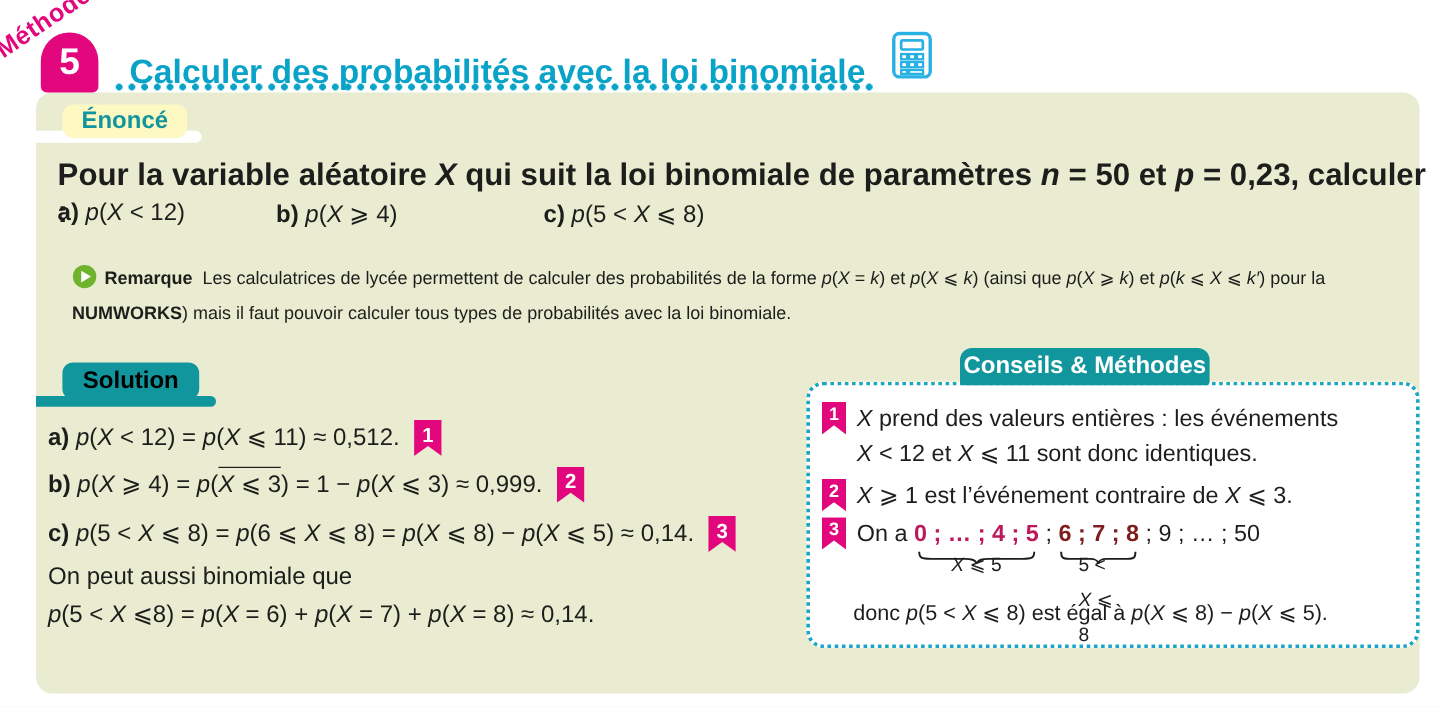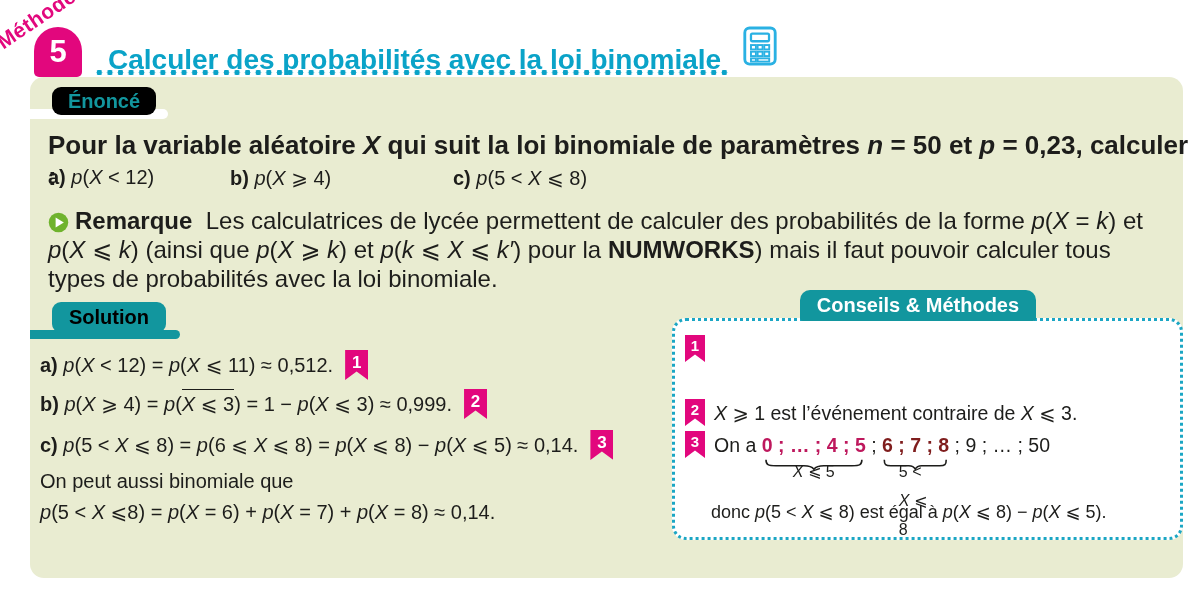--- a/index.html
+++ b/index.html
@@ -22,41 +22,41 @@
     font-size:31px;font-weight:700;z-index:3}
   .page-title{position:absolute;left:92px;top:28px;margin:16px;font-size:28px;font-weight:700;color:#0aa3c8}
   .title-dots{position:absolute;left:94px;top:68px;width:634px;height:9px;
     background-image:radial-gradient(circle,#0aa3c8 2.7px,rgba(0,0,0,0) 3px);
     background-size:10.6px 9px;background-position:0 50%}
   .calc-icon{position:absolute;left:741px;top:26px;width:38px;height:40px}
 
   .panel{position:absolute;left:30px;top:77px;width:1153px;height:501px;background:#e9ecd1;border-radius:14px}
 
   .enonce-bar{position:absolute;left:30px;top:109px;width:138px;height:10px;background:#fff;border-radius:0 6px 6px 0}
-  .enonce-tab{position:absolute;left:52px;top:87px;width:104px;height:28px;background:#000000;border-radius:9px;
+  .enonce-tab{position:absolute;left:52px;top:87px;width:104px;height:28px;background:#fef9c3;border-radius:9px;
     color:#12969e;font-size:20px;font-weight:700;display:flex;align-items:center;justify-content:center}
 
   .intro{position:absolute;left:48px;top:130px;margin:0;font-size:26px}
   .q-item{position:absolute;top:166px;font-size:20px}
 
-  .remark{position:absolute;left:48px;top:206px;width:1118px;margin:0;font-size:24px;line-height:29px}
+  .remark{position:absolute;left:48px;top:206px;width:1118px;margin:12px;font-size:15px;line-height:29px}
   .play-icon{vertical-align:-4px;margin-right:6px}
 
   .solution-bar{position:absolute;left:30px;top:330px;width:150px;height:9px;background:#12969e;border-radius:0 5px 5px 0}
   .solution-tab{position:absolute;left:52px;top:302px;width:114px;height:31px;background:#12969e;border-radius:9px;
     color:#000000;font-size:20px;font-weight:700;display:flex;align-items:center;justify-content:center}
 
   .sol-line{position:absolute;left:40px;display:flex;align-items:center;font-size:20px;line-height:27px}
   .tag{flex:none;margin-left:12px;width:23px;height:30px;background:#e2077d;color:#fff;font-weight:700;
     font-size:17px;text-align:center;line-height:25px;
     clip-path:polygon(0 0,100% 0,100% 100%,50% 72%,0 100%)}
 
   .conseils-box{position:absolute;left:672px;top:318px;width:511px;height:222px;background:#fff;
     border:3px dotted #1ba6c4;border-radius:14px;box-sizing:border-box}
-  .conseils-tab{position:absolute;left:800px;top:290px;width:236px;height:31px;background:#12969e;
+  .conseils-tab{position:absolute;left:800px;top:290px;width:208px;height:31px;background:#12969e;
     border-radius:10px 10px 3px 3px;color:#fff;font-size:20px;font-weight:700;
     display:flex;align-items:center;justify-content:center;z-index:2}
   .c-row{position:absolute;display:flex;align-items:flex-start;font-size:19.5px;line-height:29px}
   .c-tag{flex:none;width:20px;height:27px;margin-right:9px;background:#e2077d;color:#fff;font-weight:700;
     font-size:15px;text-align:center;line-height:22px;
     clip-path:polygon(0 0,100% 0,100% 100%,50% 72%,0 100%)}
   .c-conclusion{position:absolute;left:36px;top:180px;font-size:18px}
 
   .num-group{position:relative;display:inline-block}
   .brace{position:absolute;left:2%;top:27px;width:96%;height:12px}
@@ -122,20 +122,22 @@
 <div class="sol-line" style="top:499px">
   <span><span class="seg seg-i">p</span><span class="seg">(5 &lt; </span><span class="seg seg-i">X</span><span class="seg"> ⩽8) = </span><span class="seg seg-i">p</span><span class="seg">(</span><span class="seg seg-i">X</span><span class="seg"> = 6) + </span><span class="seg seg-i">p</span><span class="seg">(</span><span class="seg seg-i">X</span><span class="seg"> = 7) + </span><span class="seg seg-i">p</span><span class="seg">(</span><span class="seg seg-i">X</span><span class="seg"> = 8) ≈ 0,14.</span></span>
 </div>
 
 <div class="conseils-tab">Conseils &amp; Méthodes</div>
 <div class="conseils-box">
 
   <div class="c-row" style="left:10px;top:14px">
     <span class="c-tag">1</span>
     <span>
+      <span style="display:block"><span class="seg seg-i">X</span><span class="seg"> prend des valeurs entières : les événements</span></span>
+      <span style="display:block"><span class="seg seg-i">X</span><span class="seg"> &lt; 12 et </span><span class="seg seg-i">X</span><span class="seg"> ⩽ 11 sont donc identiques.</span></span>
     </span>
   </div>
 
   <div class="c-row" style="left:10px;top:78px">
     <span class="c-tag">2</span>
     <span><span class="seg seg-i">X</span><span class="seg"> ⩾ 1 est l’événement contraire de </span><span class="seg seg-i">X</span><span class="seg"> ⩽ 3.</span></span>
   </div>
 
   <div class="c-row" style="left:10px;top:110px">
     <span class="c-tag">3</span>

